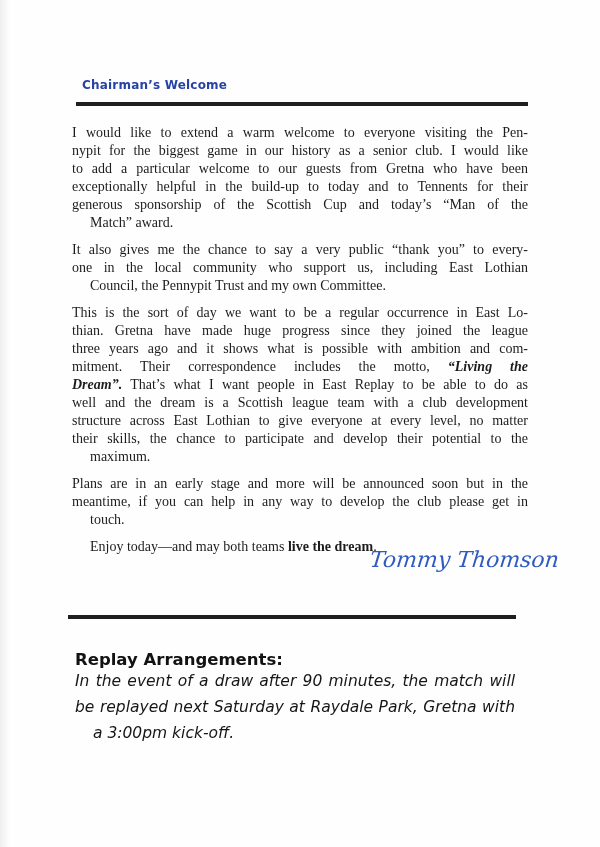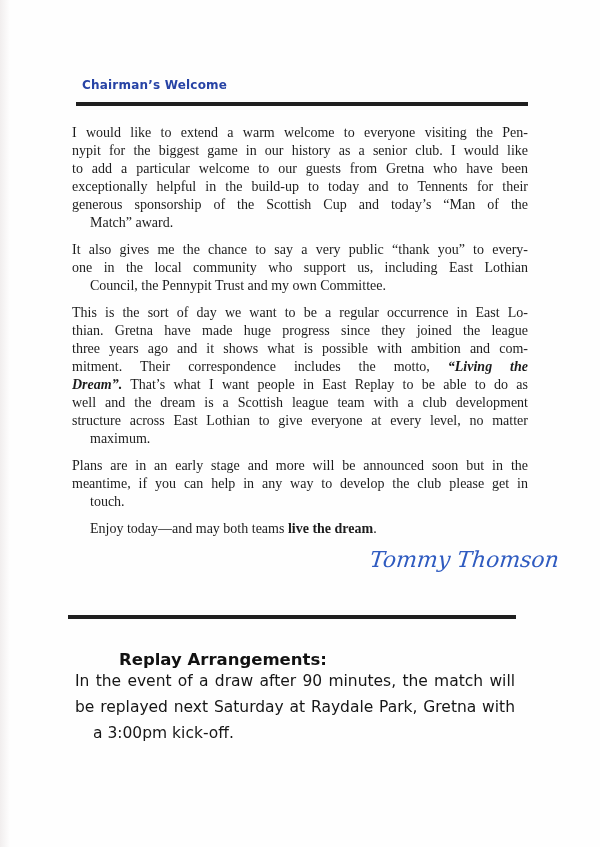--- a/index.html
+++ b/index.html
@@ -78,33 +78,32 @@
   }
 
   .replay-heading {
     position: absolute;
     left: 75px;
     top: 636px;
     font-family: "DejaVu Sans", "Liberation Sans", sans-serif;
     font-weight: bold;
     font-size: 16.5px;
     color: #121212;
-    margin-left: 44px;
   }
   .replay-body {
     position: absolute;
     left: 75px;
     top: 668px;
     width: 440px;
     font-family: "DejaVu Sans", "Liberation Sans", sans-serif;
     font-size: 15.5px;
     line-height: 26px;
     color: #161616;
   }
-  .replay-body .line { height: 26px; }
+  .replay-body .line { height: 26px; font-style: italic; }
 </style>
 </head>
 <body>
 
 <div class="page-edge"></div>
 
 <h1 class="page-title">Chairman’s Welcome</h1>
 
 <div class="double-rule rule-title"></div>
 
@@ -123,20 +122,21 @@
       <div class="line last"><span>Council, the Pennypit Trust and my own Committee.</span></div>
     </div>
     <div class="para">
       <div class="line"><span>This is the sort of day we want to be a regular occurrence in East Lo-</span></div>
       <div class="line"><span>thian.  Gretna have made huge progress since they joined the league</span></div>
       <div class="line"><span>three years ago and it shows what is possible with ambition and com-</span></div>
       <div class="line"><span>mitment.  Their correspondence includes the motto, </span><span class="bi">“Living the</span></div>
       <div class="line"><span class="bi">Dream”.</span><span>  That’s what I want people in East Replay to be able to do as</span></div>
       <div class="line"><span>well and the dream is a Scottish league team with a club development</span></div>
       <div class="line"><span>structure across East Lothian to give everyone at every level, no matter</span></div>
+      <div class="line"><span>their skills, the chance to participate and develop their potential to the</span></div>
       <div class="line last"><span>maximum.</span></div>
     </div>
     <div class="para">
       <div class="line"><span>Plans are in an early stage and more will be announced soon but in the</span></div>
       <div class="line"><span>meantime, if you can help in any way to develop the club please get in</span></div>
       <div class="line last"><span>touch.</span></div>
     </div>
     <div class="para">
       <div class="line last"><span>Enjoy today—and may both teams </span><span class="b">live the dream</span><span>.</span></div>
     </div>

